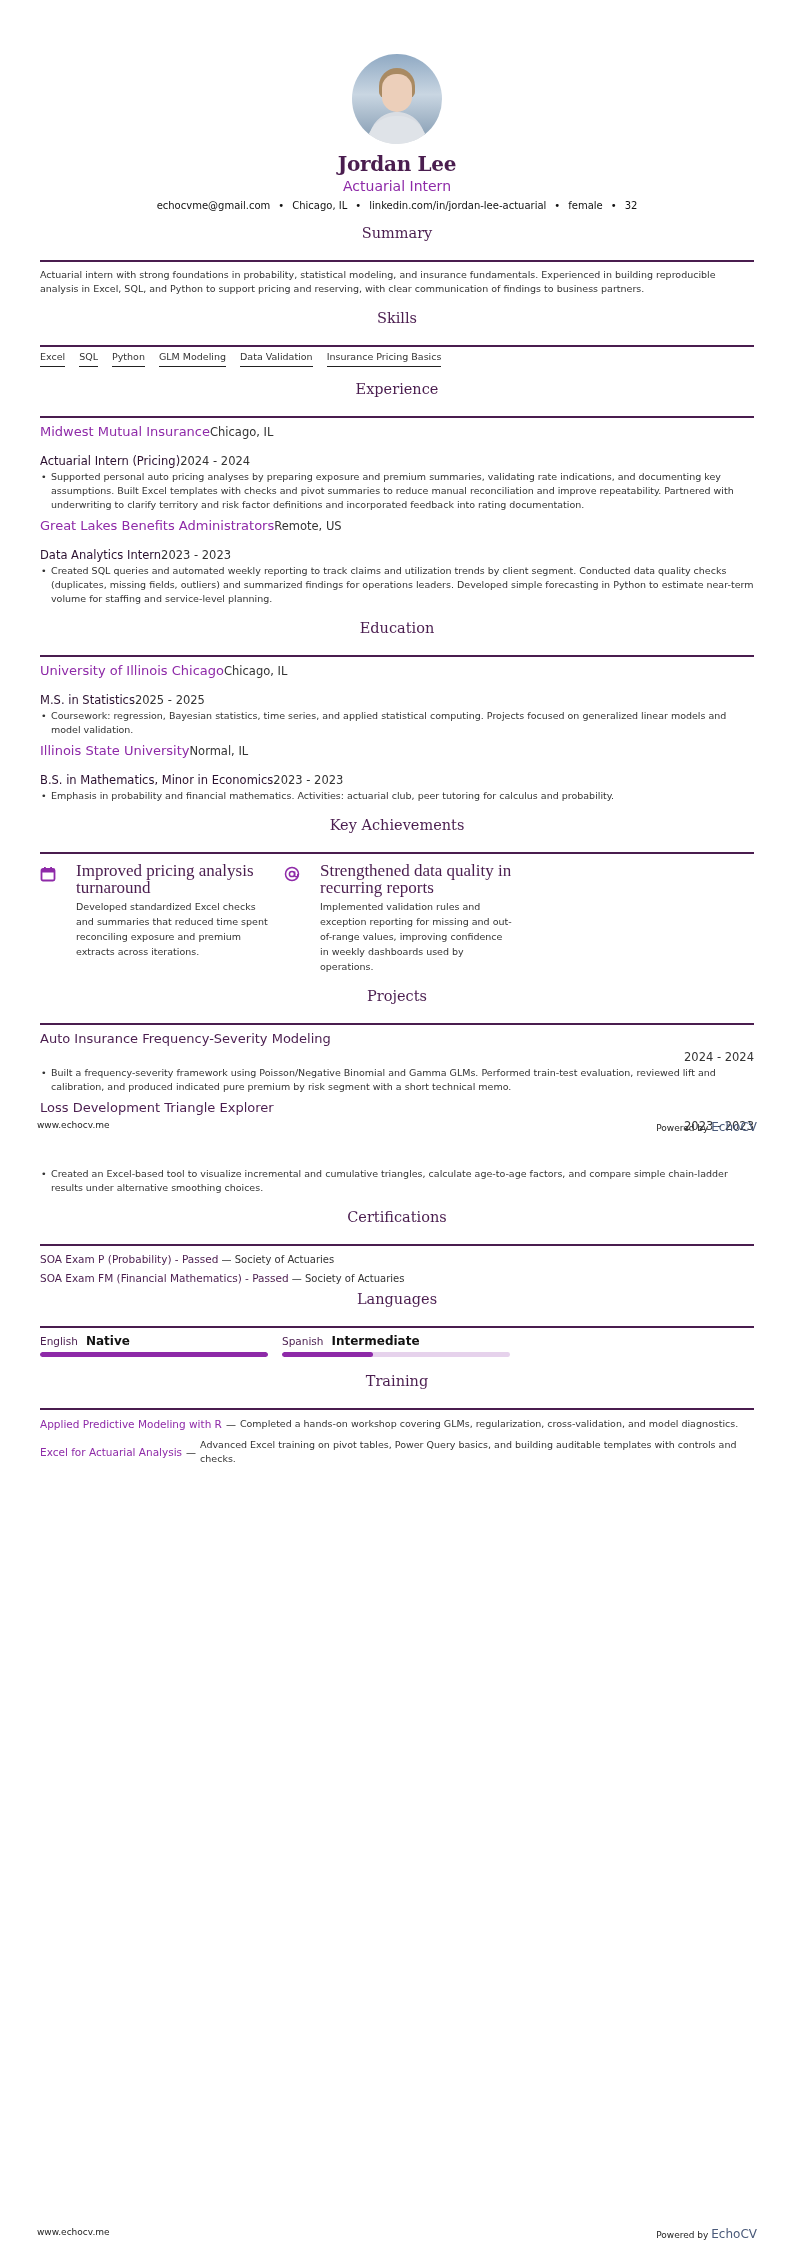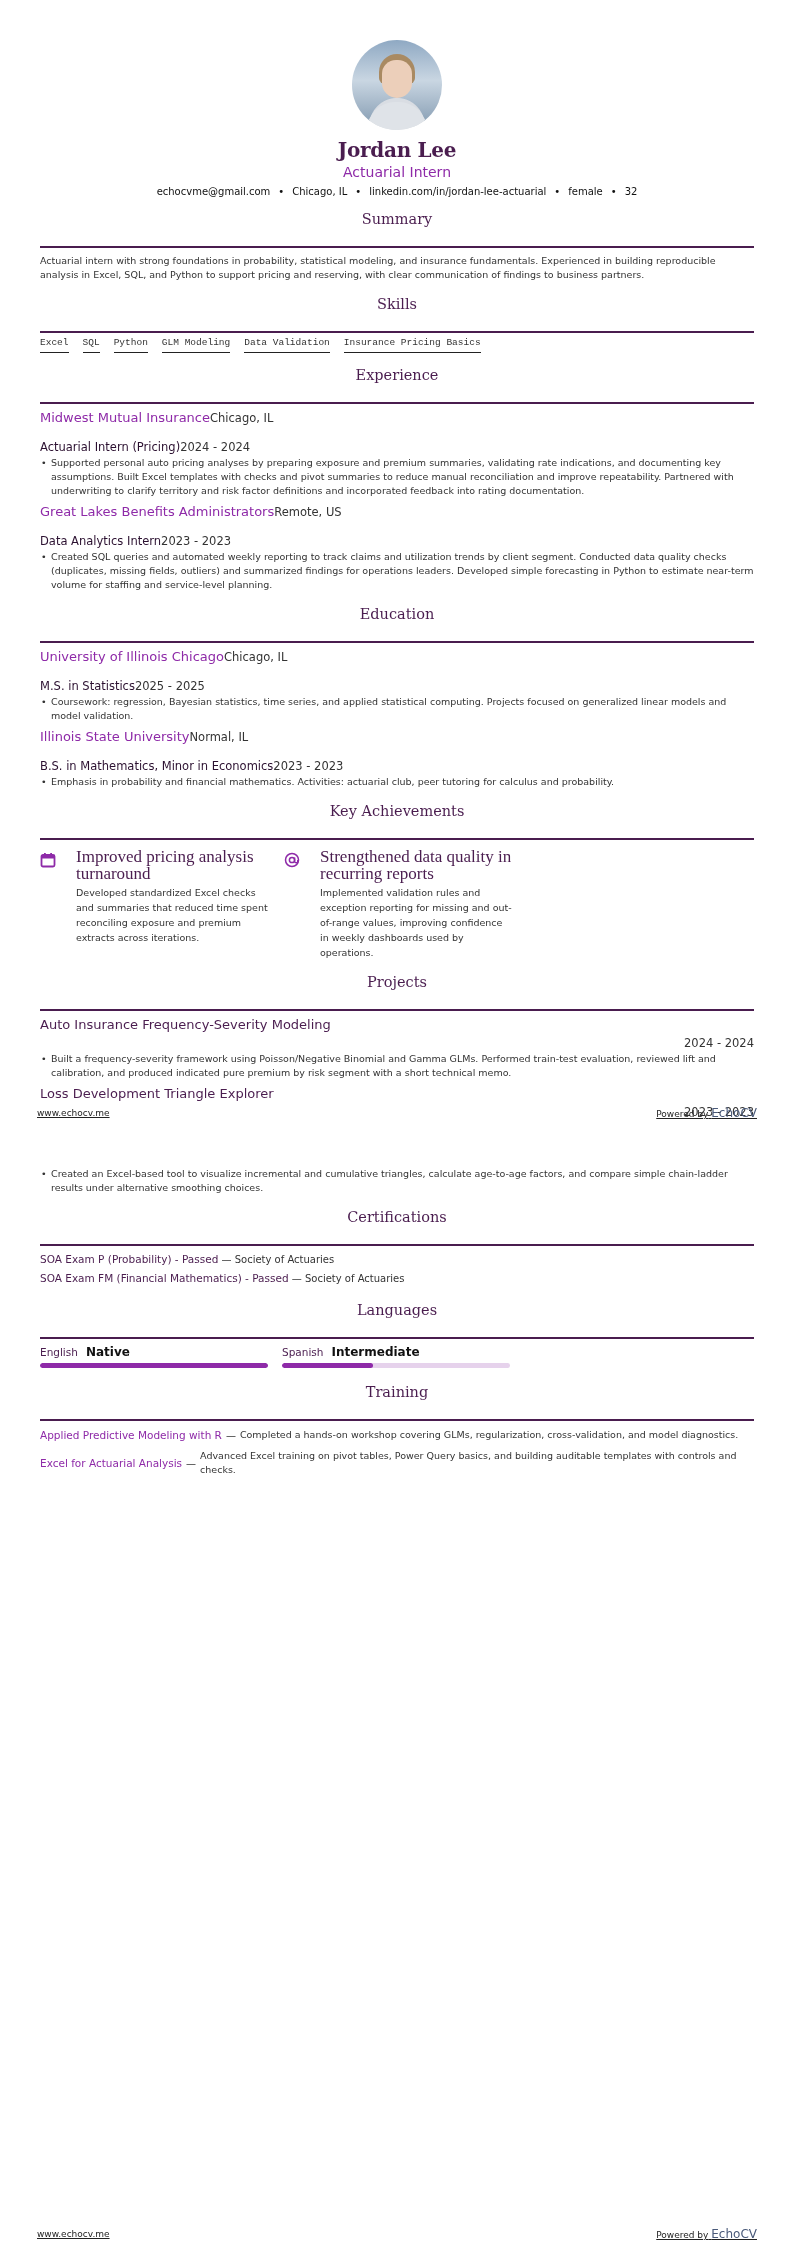--- a/index.html
+++ b/index.html
@@ -6,21 +6,21 @@
   html, body { background: #ffffff; }
   body {
     width: 794px;
     height: 2246px;
     position: relative;
     font-family: "DejaVu Sans", sans-serif;
     color: #2b2b2b;
     overflow: hidden;
   }
   .page { position: absolute; left: 0; width: 794px; }
-  .page1 { top: 0; height: 1123px; }
+  .page1 { top: 14px; height: 1123px; }
   .page2 { top: 1123px; height: 1123px; }
   .content { padding: 0 40px; }
 
   .header { text-align: center; padding-top: 40px; }
   .avatar {
     width: 90px; height: 90px; border-radius: 50%;
     margin: 0 auto;
     background: radial-gradient(circle at 50% 38%, #e8c9b5 0 18%, #c9a07e 19% 22%, transparent 23%),
                 radial-gradient(circle at 50% 95%, #d9dde3 0 28%, transparent 29%),
                 linear-gradient(180deg, #8fa9c3 0%, #c9d6e2 45%, #7f97ae 100%);
@@ -47,21 +47,21 @@
   .contacts .sep { margin: 0 8px; }
 
   .section-title {
     font-family: "DejaVu Serif", serif; font-size: 14.5px; color: #4a1d4f;
     text-align: center; margin-top: 14px; padding-bottom: 19px;
     border-bottom: 2px solid #4a1d4f;
   }
   .summary-text { font-size: 9.5px; line-height: 14px; color: #333; margin-top: 6px; }
 
   .skill-cat { font-size: 13px; color: #4a1d4f; margin-top: 6px; }
-  .skill-row { display: flex; gap: 14px; margin-top: 4px; font-family: Liberation Mono, monospace; }
+  .skill-row { display: flex; gap: 14px; margin-top: 4px; }
   .skill-pill { font-size: 9.5px; color: #333; padding-bottom: 4px; border-bottom: 1.5px solid #222; }
 
   .entry { margin-top: 6px; }
   .row { display: flex; align-items: baseline; }
   .org { font-size: 13px; color: #8e2aa8; }
   .loc { font-size: 11.5px; color: #333; }
   .role { font-size: 11.5px; color: #2b1030; margin-top: 15px; }
   .dates { font-size: 11.5px; color: #333; }
   .bullets { list-style: none; margin-top: 2px; }
   .bullets li { font-size: 9.5px; line-height: 14px; color: #333; padding-left: 11px; position: relative; }
@@ -71,22 +71,22 @@
   .ach { width: 230px; display: flex; gap: 16px; }
   .ach-icon { width: 20px; flex: none; padding-top: 4px; color: #8e2aa8; }
   .ach-title { font-size: 17px; line-height: 17px; color: #4a1d4f; font-family: Liberation Serif, serif; }
   .ach-desc { font-size: 9.5px; line-height: 15px; color: #333; margin-top: 3px; }
 
   .proj-title { font-size: 13px; color: #4a1d4f; }
   .proj-dates { text-align: right; font-size: 11.5px; color: #333; margin-top: 4px; }
 
   .footer {
     position: absolute; left: 37px; right: 37px;
-    display: flex; justify-content: space-between; align-items: center;
-    font-size: 9px; color: #222; text-decoration: underline;
+    display: flex; justify-content: space-between; align-items: flex-start;
+    font-size: 9px; color: #222;
   }
   .footer .brand { font-size: 12px; color: #4a5a7a; }
 
   .cert { font-size: 10px; color: #333; margin-top: 7px; }
   .cert .cname { color: #4a1d4f; font-size: 10.5px; }
 
   .lang-grid { display: flex; gap: 14px; margin-top: 6px; }
   .lang { width: 228px; }
   .lang .lrow { display: flex; gap: 8px; align-items: baseline; }
   .lang .lname { font-size: 10.5px; color: #4a1d4f; }
@@ -248,21 +248,21 @@
       <span class="cname">SOA Exam P (Probability) - Passed</span>
       <span>—</span>
       <span>Society of Actuaries</span>
     </div>
     <div class="cert">
       <span class="cname">SOA Exam FM (Financial Mathematics) - Passed</span>
       <span>—</span>
       <span>Society of Actuaries</span>
     </div>
 
-    <div class="section-title" style="margin-top:18px;">Languages</div>
+    <div class="section-title" style="margin-top:7px;">Languages</div>
     <div class="lang-grid">
       <div class="lang">
         <div class="lrow">
           <span class="lname">English</span>
           <span class="llevel">Native</span>
         </div>
         <div class="bar">
             <div class="fill" style="width:100%"></div>
           </div>
       </div>

